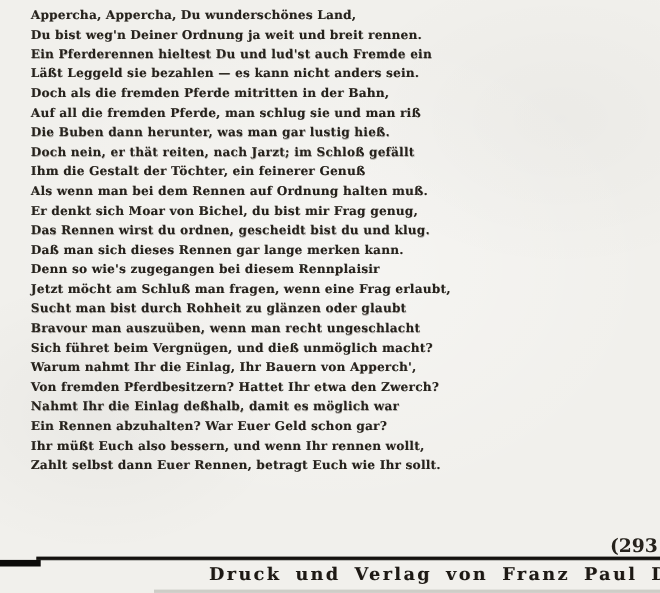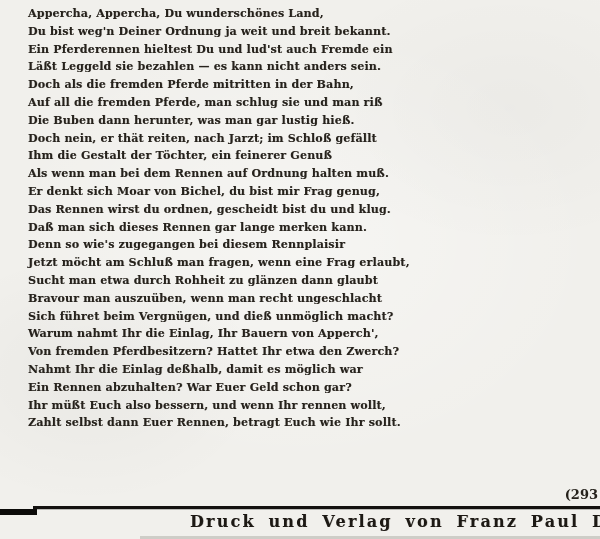--- a/index.html
+++ b/index.html
@@ -32,21 +32,21 @@
     line-height:17.8px;
     height:17.8px;
     color:var(--ink);
     letter-spacing:0.2px;
     text-shadow:0.4px 0.3px 0 rgba(40,35,28,0.35);
   }
   .issue-number{
     position:absolute;
     top:487px;
     right:2px;
-    font-size:13px;
+    font-size:17px;
     font-weight:700;
     color:var(--ink);
     white-space:nowrap;
   }
   .main-rule{
     position:absolute;
     top:506px;
     left:33px;
     right:0;
     height:3px;
@@ -83,35 +83,35 @@
     opacity:0.8;
   }
 </style>
 </head>
 <body>
 
 <div class="page">
 
   <div class="poem" id="poem">
       <div class="poem-line">Appercha, Appercha, Du wunderschönes Land,</div>
-      <div class="poem-line">Du bist weg'n Deiner Ordnung ja weit und breit bekannt.</div>
+      <div class="poem-line">Du bist weg'n Deiner Ordnung ja weit und breit rennen.</div>
       <div class="poem-line">Ein Pferderennen hieltest Du und lud'st auch Fremde ein</div>
       <div class="poem-line">Läßt Leggeld sie bezahlen — es kann nicht anders sein.</div>
       <div class="poem-line">Doch als die fremden Pferde mitritten in der Bahn,</div>
       <div class="poem-line">Auf all die fremden Pferde, man schlug sie und man riß</div>
       <div class="poem-line">Die Buben dann herunter, was man gar lustig hieß.</div>
       <div class="poem-line">Doch nein, er thät reiten, nach Jarzt; im Schloß gefällt</div>
       <div class="poem-line">Ihm die Gestalt der Töchter, ein feinerer Genuß</div>
       <div class="poem-line">Als wenn man bei dem Rennen auf Ordnung halten muß.</div>
       <div class="poem-line">Er denkt sich Moar von Bichel, du bist mir Frag genug,</div>
       <div class="poem-line">Das Rennen wirst du ordnen, gescheidt bist du und klug.</div>
       <div class="poem-line">Daß man sich dieses Rennen gar lange merken kann.</div>
       <div class="poem-line">Denn so wie's zugegangen bei diesem Rennplaisir</div>
       <div class="poem-line">Jetzt möcht am Schluß man fragen, wenn eine Frag erlaubt,</div>
-      <div class="poem-line">Sucht man etwa durch Rohheit zu glänzen dann glaubt</div>
+      <div class="poem-line">Sucht man bist durch Rohheit zu glänzen oder glaubt</div>
       <div class="poem-line">Bravour man auszuüben, wenn man recht ungeschlacht</div>
       <div class="poem-line">Sich führet beim Vergnügen, und dieß unmöglich macht?</div>
       <div class="poem-line">Warum nahmt Ihr die Einlag, Ihr Bauern von Apperch',</div>
       <div class="poem-line">Von fremden Pferdbesitzern?  Hattet Ihr etwa den Zwerch?</div>
       <div class="poem-line">Nahmt Ihr die Einlag deßhalb, damit es möglich war</div>
       <div class="poem-line">Ein Rennen abzuhalten?  War Euer Geld schon gar?</div>
       <div class="poem-line">Ihr müßt Euch also bessern, und wenn Ihr rennen wollt,</div>
       <div class="poem-line">Zahlt selbst dann Euer Rennen, betragt Euch wie Ihr sollt.</div>
     </div>
 

